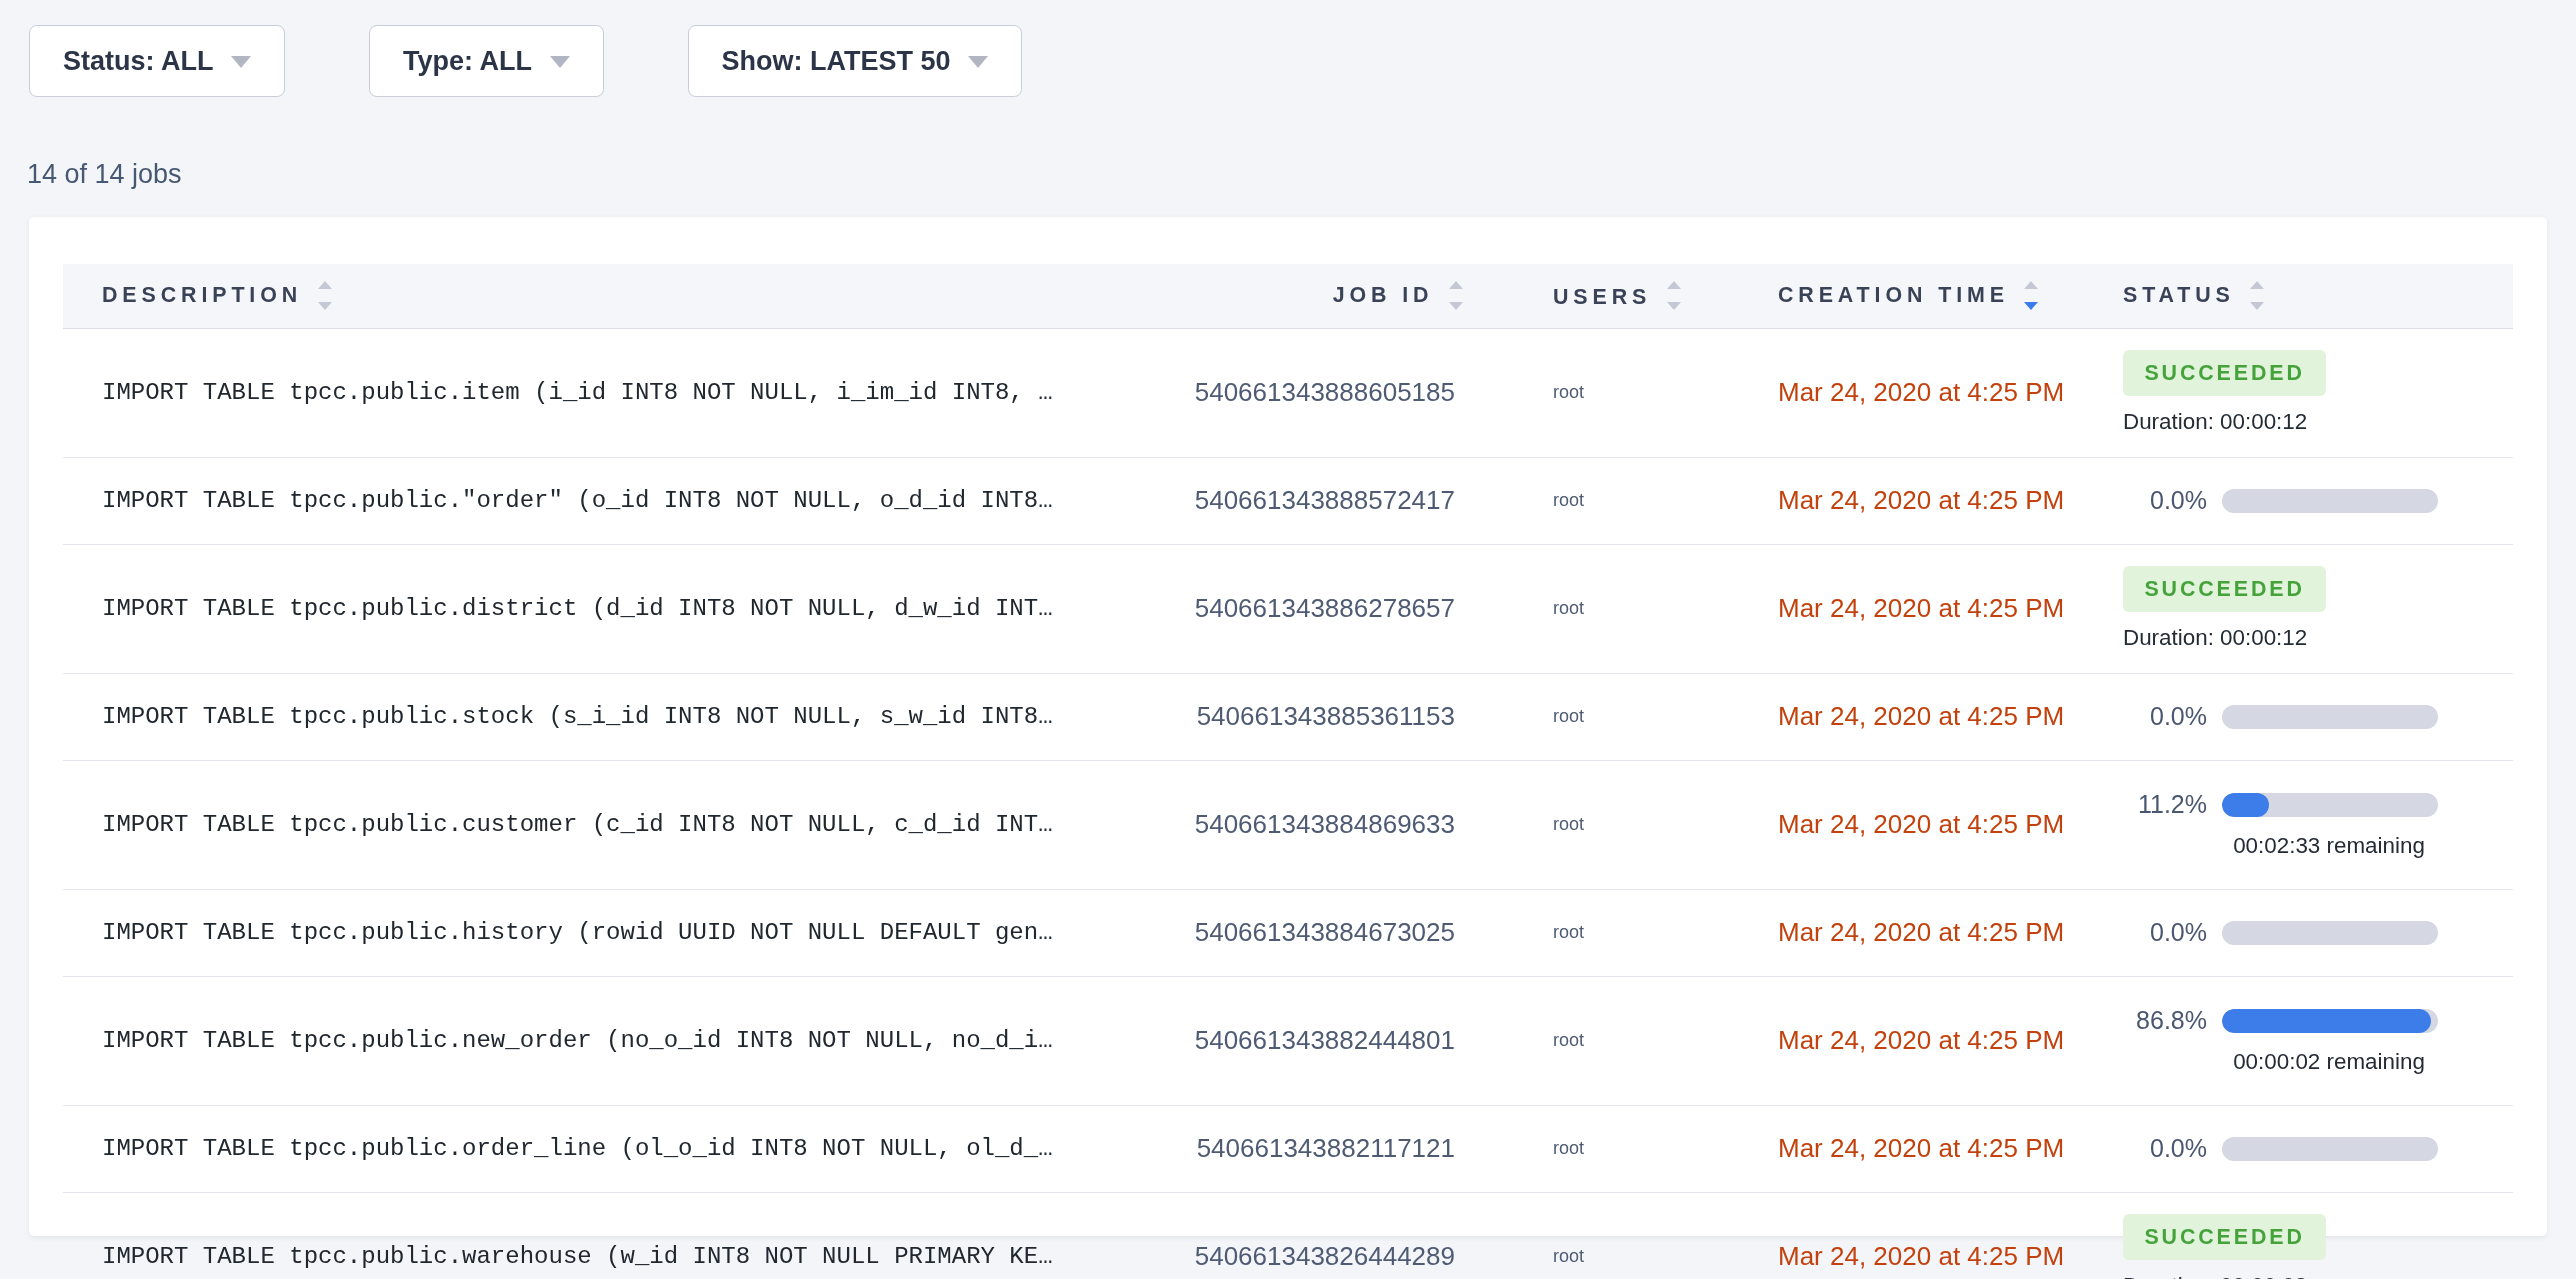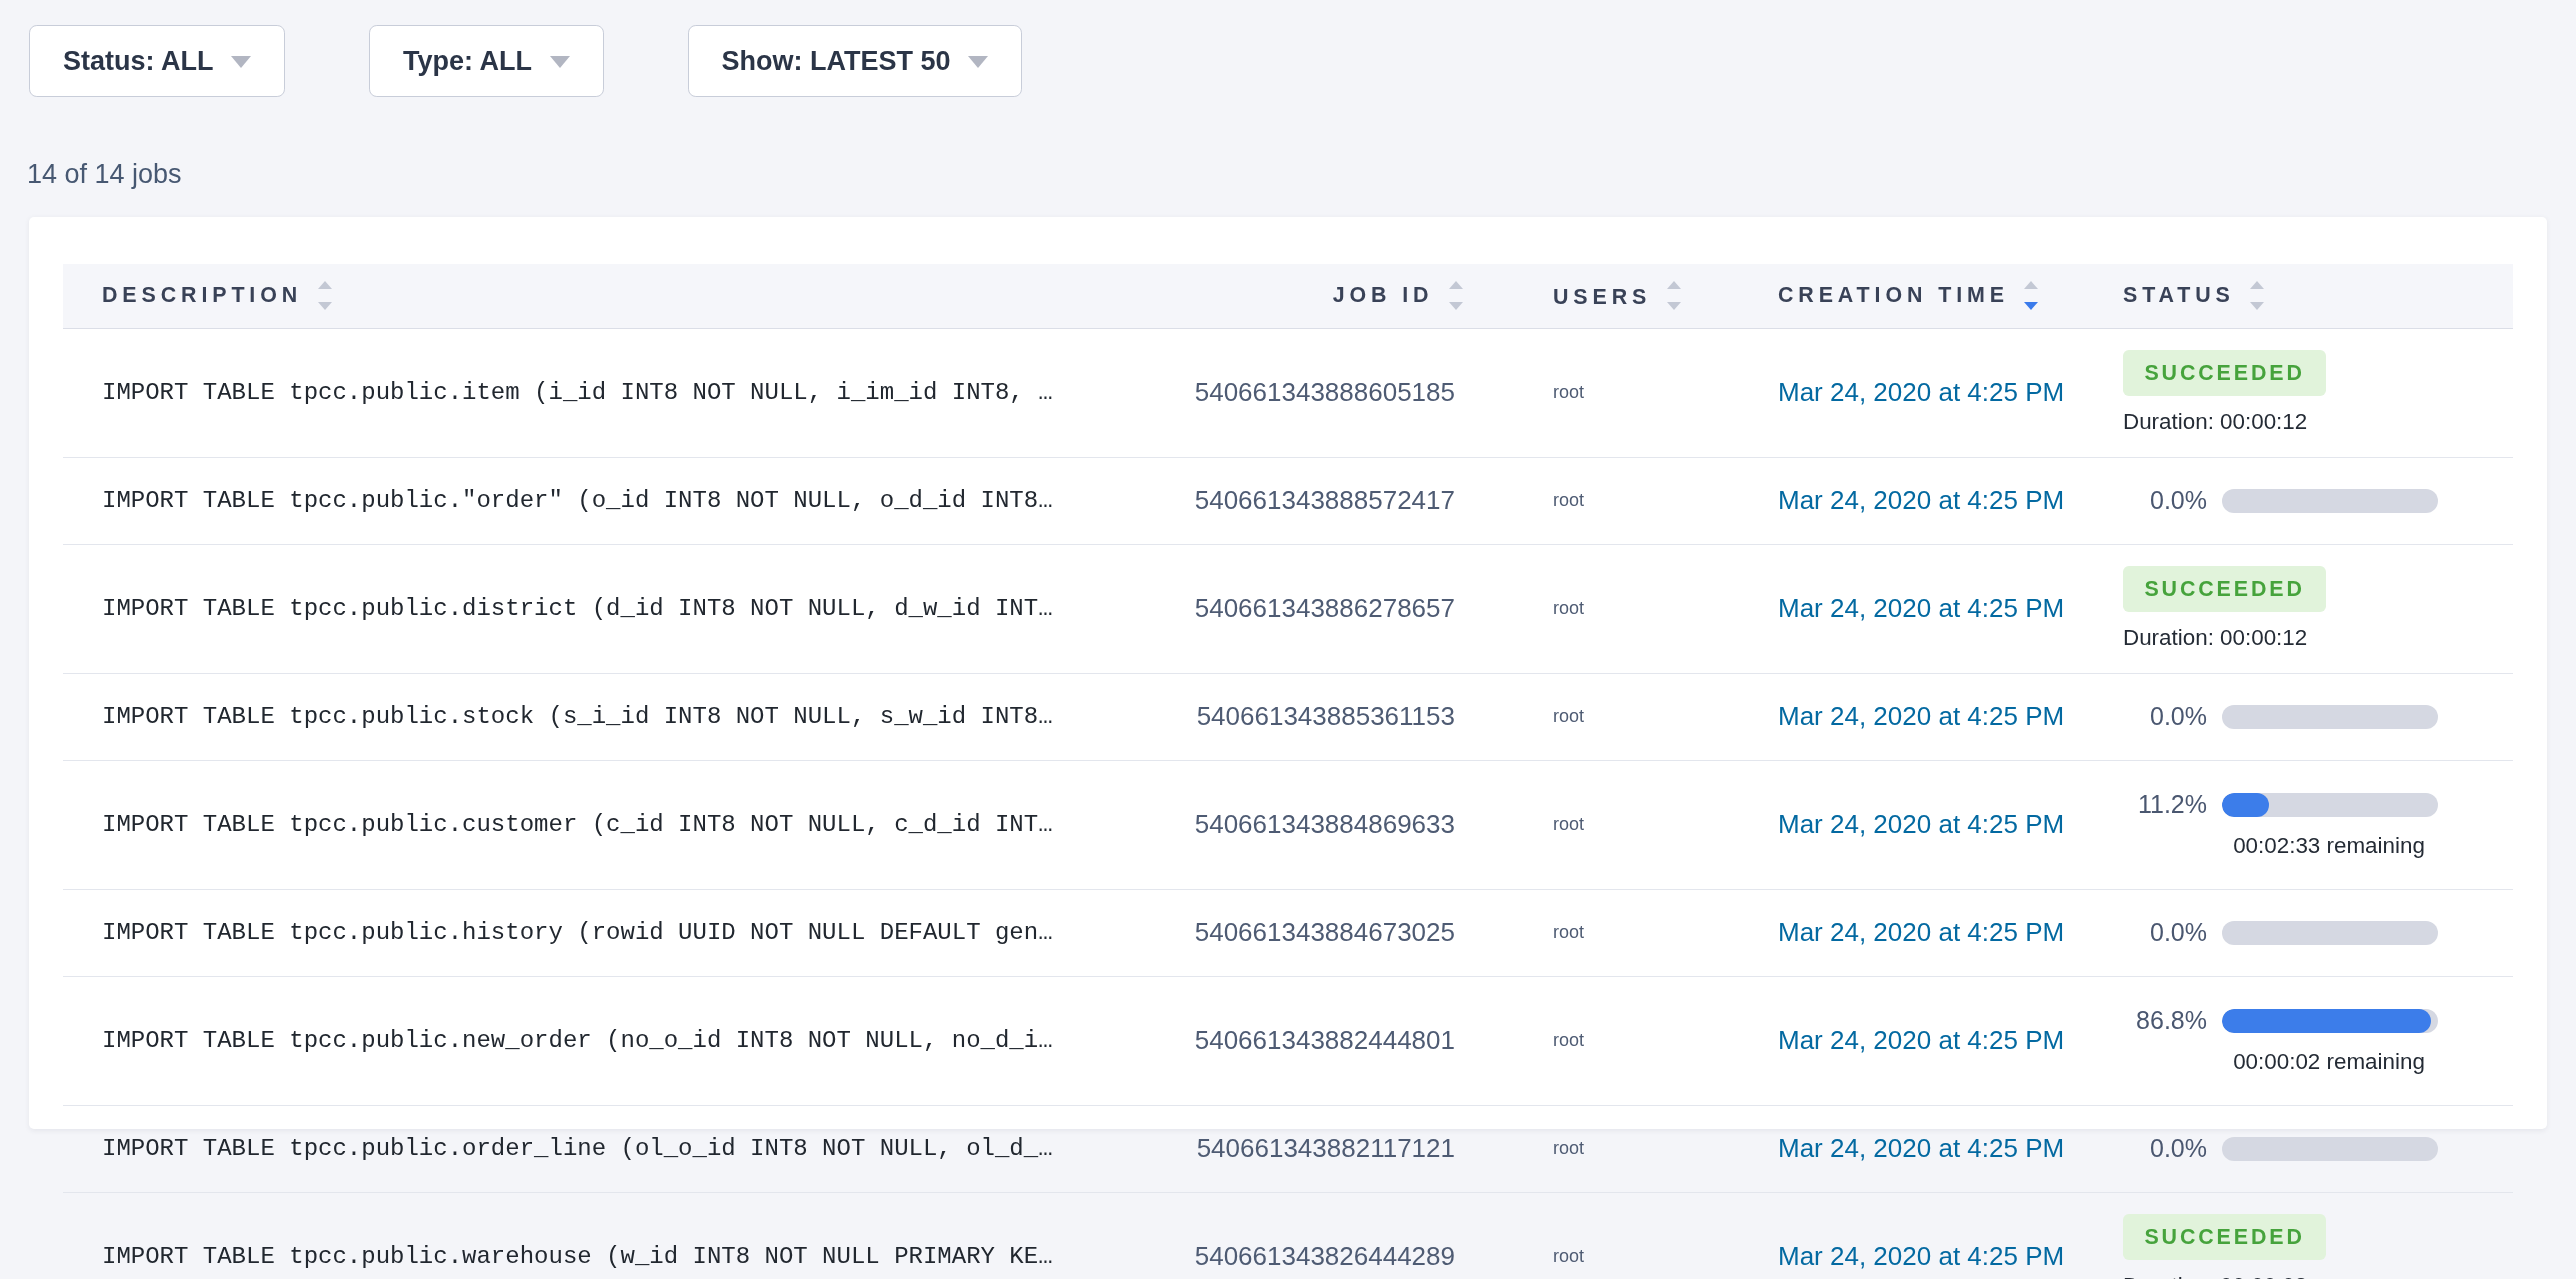--- a/index.html
+++ b/index.html
@@ -18,21 +18,21 @@
     font-family:inherit; font-size:27px; font-weight:700; color:#2b3547;
   }
   .caret {
     width:0; height:0; border-left:10.7px solid transparent;
     border-right:10.7px solid transparent; border-top:12.7px solid #b2b6c2;
     display:inline-block; margin-top:2.9px;
   }
   .summary { margin:62px 0 0 27px; font-size:27px; color:#475872; }
   
   .card {
-    margin:27px 29px 0 29px; height:912px;
+    margin:27px 29px 0 29px; height:1019px;
     background:#ffffff; border-radius:5px;
     box-shadow:0 1.9px 5.8px rgba(60,70,90,0.08);
     padding:47px 34px 0 34px;
   }
   table { width:100%; border-collapse:collapse; table-layout:fixed; }
   col.c-id { width:419px; } col.c-user { width:224px; }
   col.c-time { width:360px; } col.c-status { width:419px; }
   thead tr { background:#f5f6fa; height:64px; }
   th { border-bottom:1.9px solid #dbdee7; vertical-align:middle; }
   .th-inner {
@@ -55,21 +55,21 @@
   tbody tr.tall { height:129px; }
   tbody tr.short { height:87px; }
   td { vertical-align:middle; }
   td.desc {
     font-family:"Liberation Mono","DejaVu Sans Mono",monospace;
     font-size:24px; font-weight:500; color:#21272f;
     padding-left:39px; white-space:nowrap; overflow:hidden;
   }
   td.id { text-align:right; padding-right:55px; font-size:26px; color:#4e5b73; }
   td.user { padding-left:43px; font-size:18px; color:#4e5b73; }
-  td.time { padding-left:44px; font-size:26px; color:#0369a1; white-space:nowrap; }
+  td.time { padding-left:44px; font-size:26px; color:#c2410c; white-space:nowrap; }
   td.status { padding-left:29px; }
   .badge {
     display:inline-block; border-radius:5.8px; padding:10.7px 21.4px;
     font-size:21.4px; font-weight:700; letter-spacing:2.9px;
   }
   .sub-line { margin-top:12.7px; font-size:22.4px; color:#242b35; white-space:nowrap; }
   .bar-line { display:flex; align-items:center; }
   .pct { width:84px; text-align:right; font-size:25px; color:#4a5770; }
   .track { width:216px; height:24px; border-radius:12.7px; margin-left:14.6px; overflow:hidden; }
   .fill { height:100%; border-radius:12.7px; }

